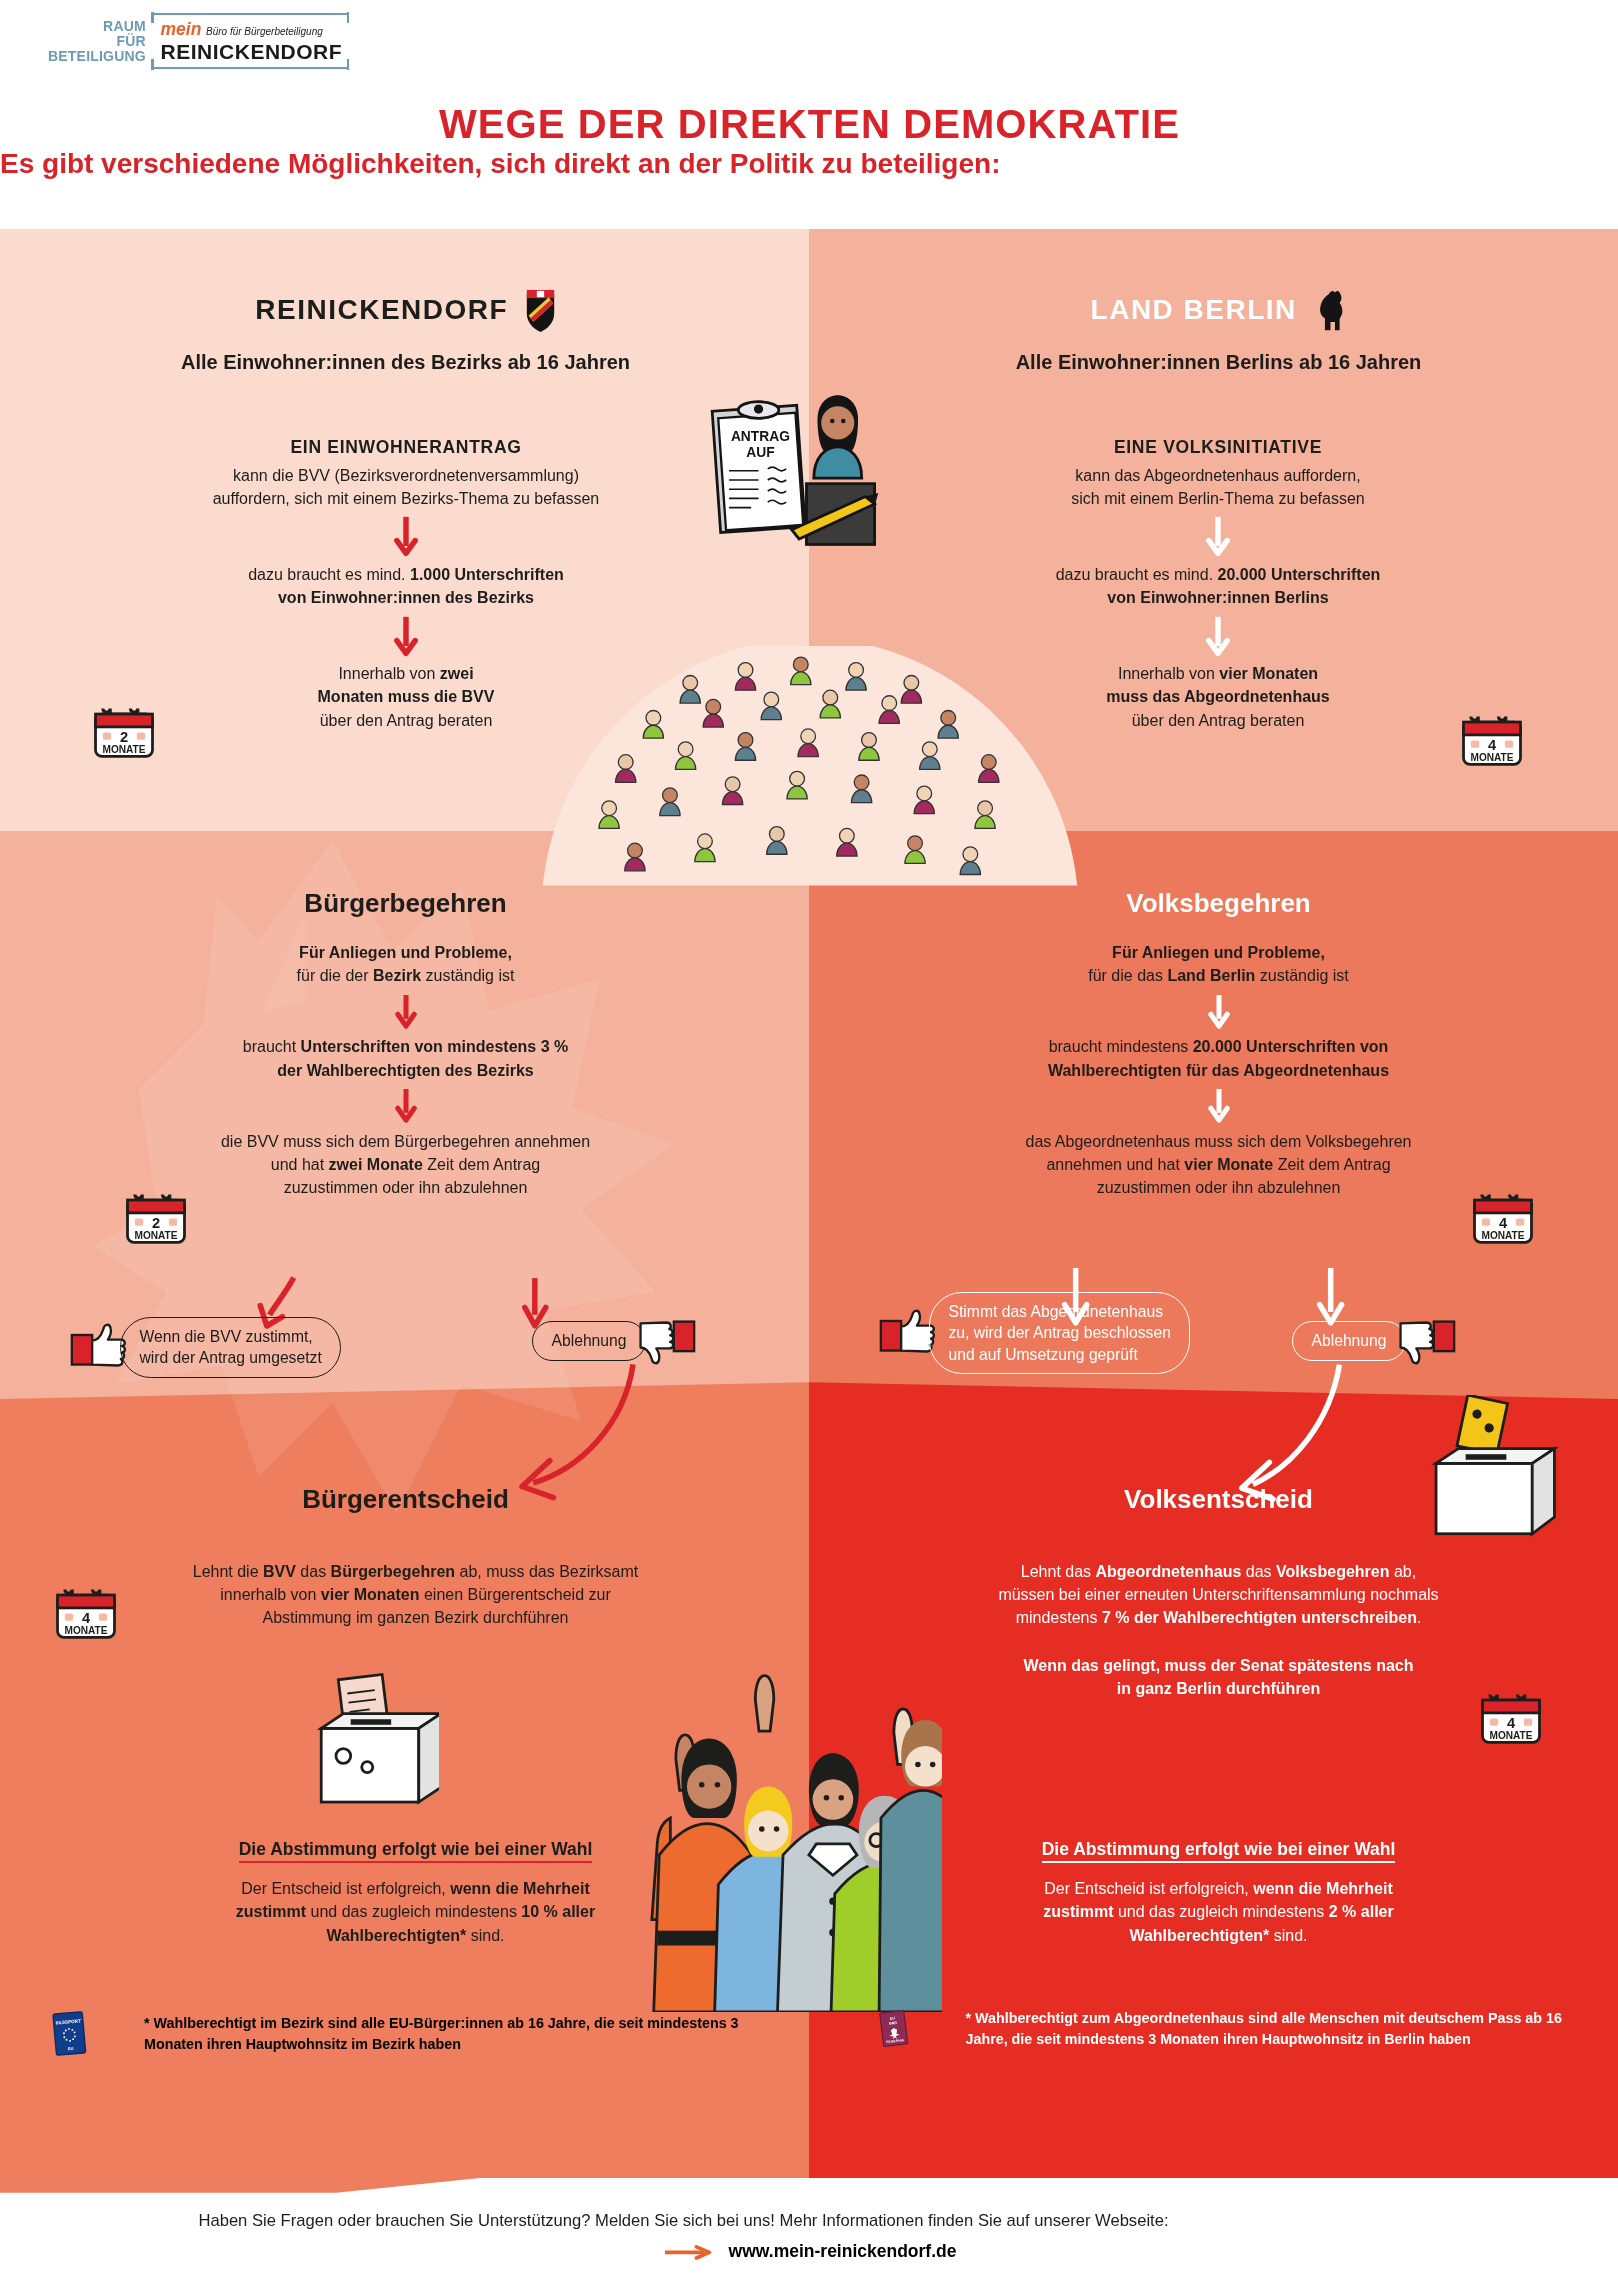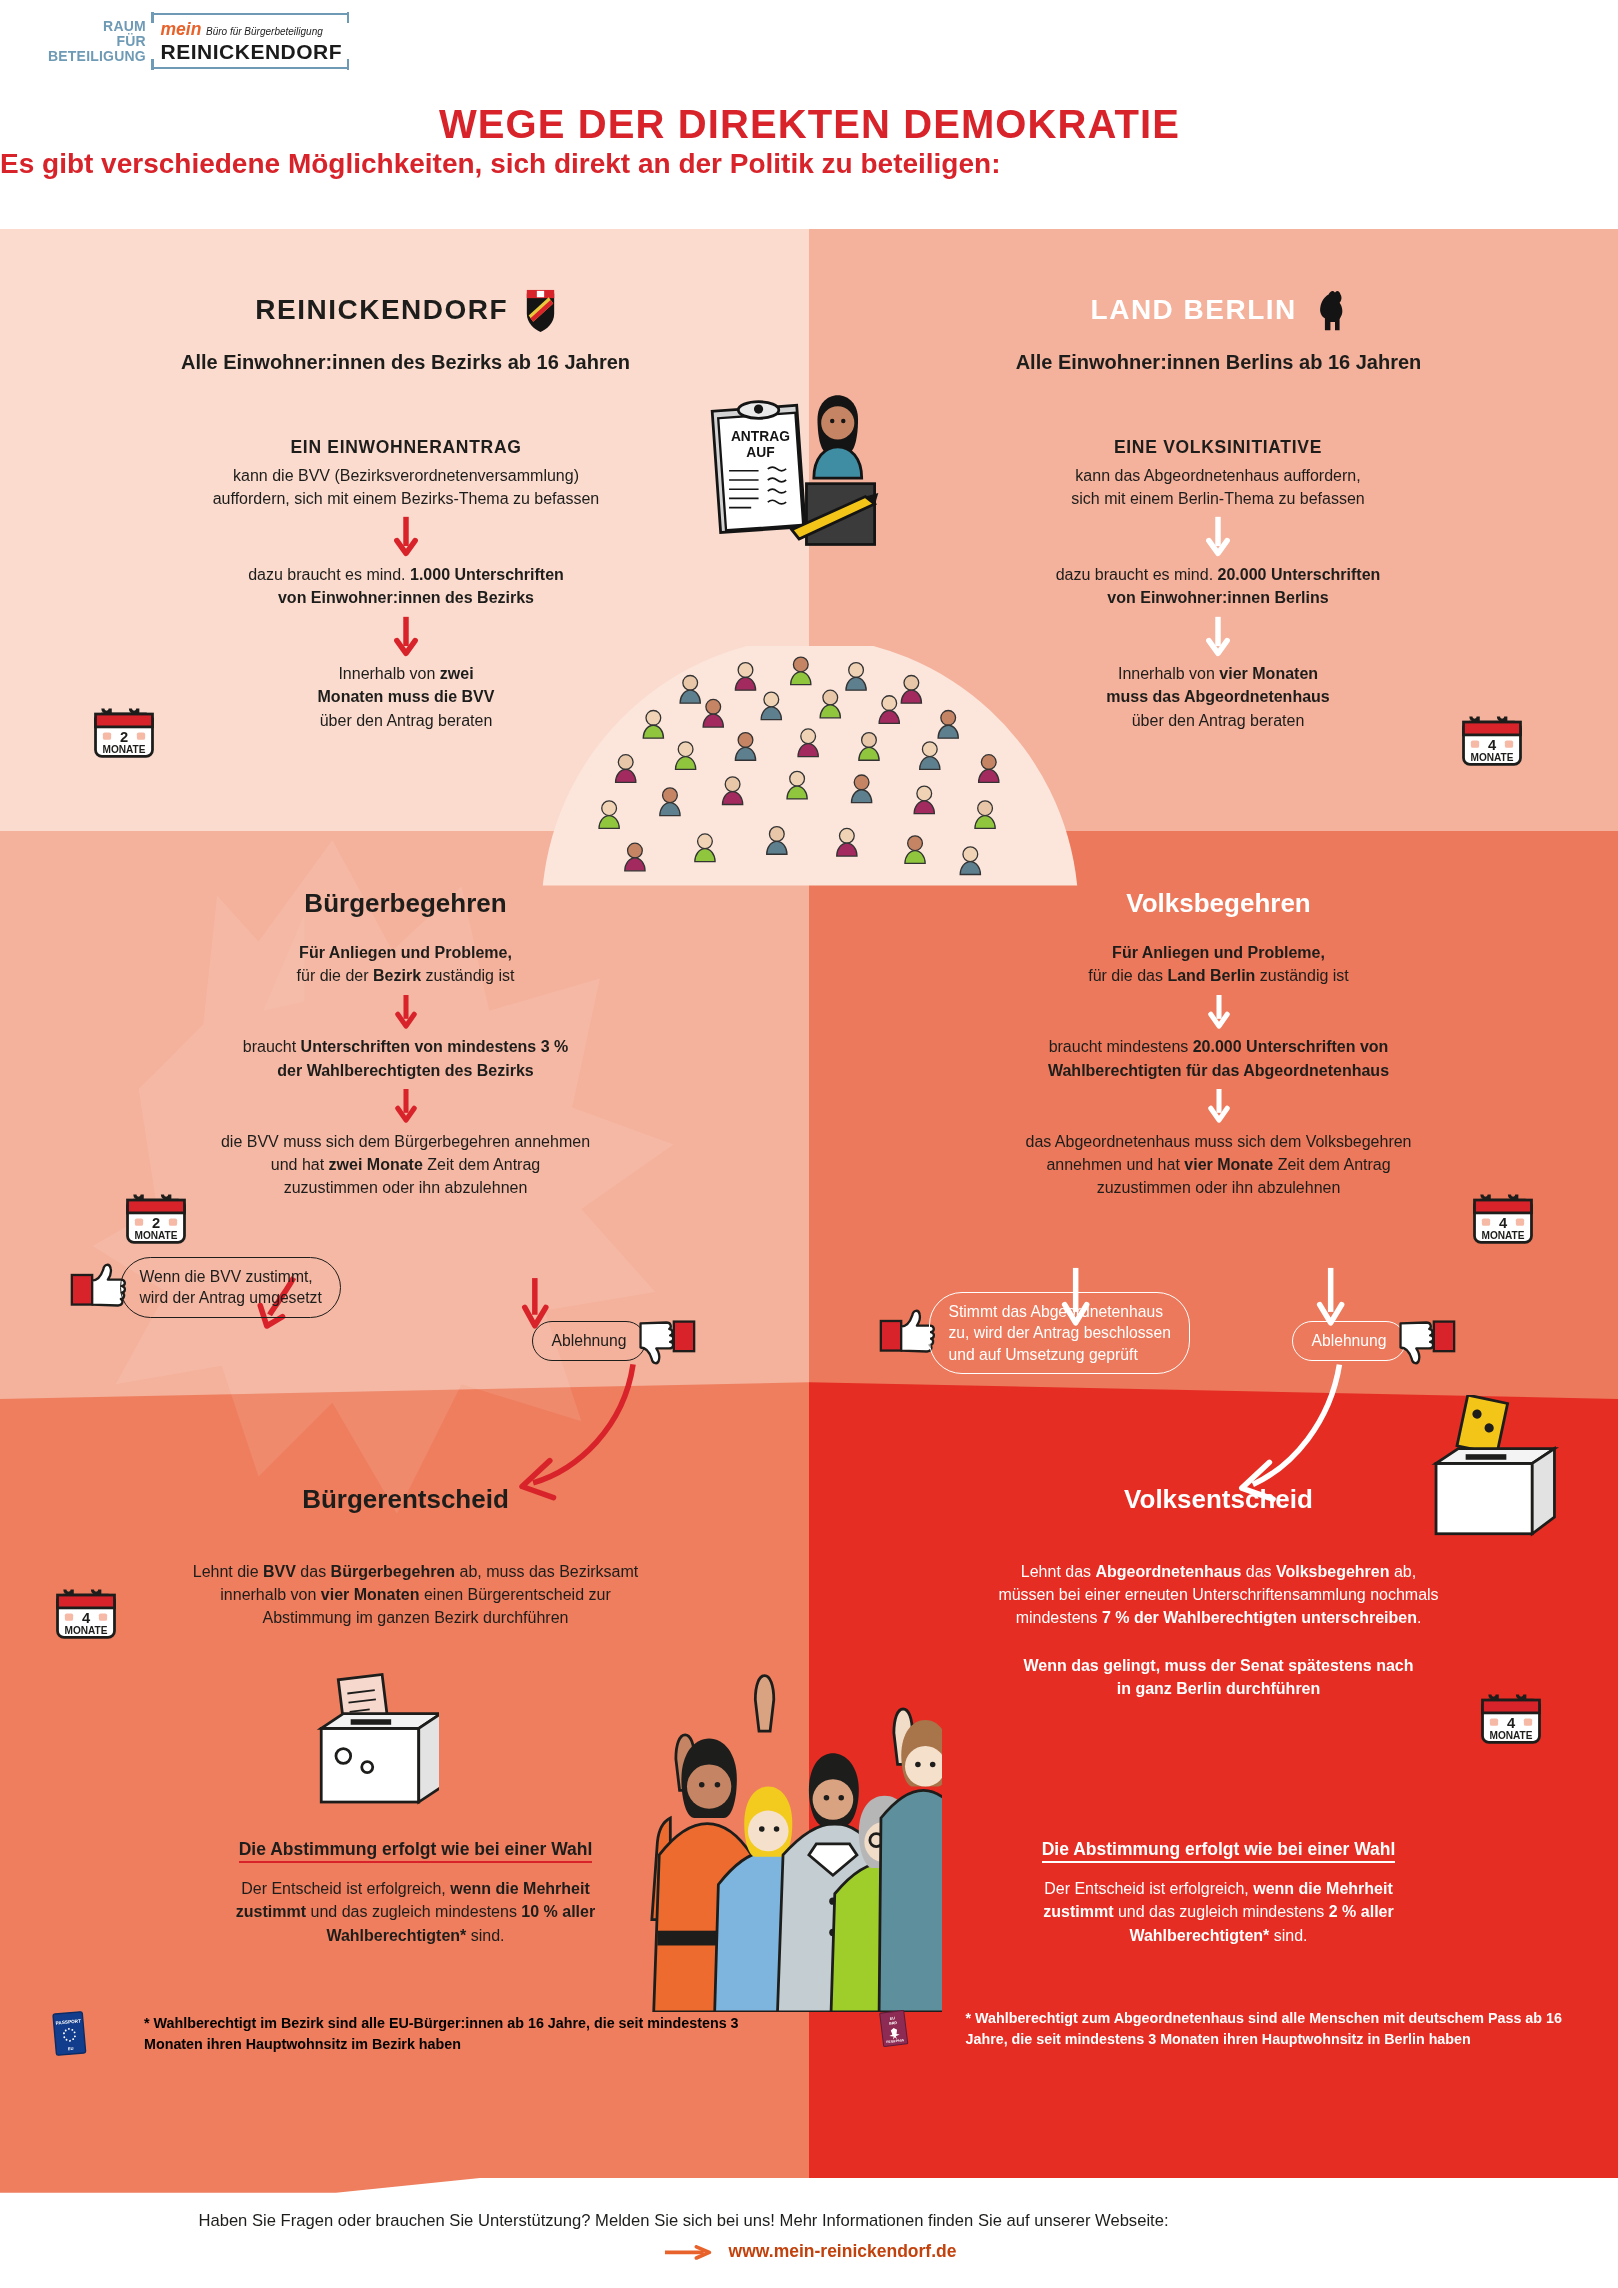--- a/index.html
+++ b/index.html
@@ -95,21 +95,21 @@
   .uline-w { border-bottom:2.8px solid #ffffff; padding-bottom:1.8px; }
 
   
   .fnote { position:absolute; z-index:14; display:flex; align-items:center; gap:13px; }
   .fnote .ft { font-size:14.3px; font-weight:800; line-height:1.45; text-align:left;margin-left:43px; }
 
   
   #foot-txt { position:absolute; top:2211px; width:1367px; text-align:center; z-index:20;
       font-size:16.6px; color:#1d1d1b; }
   #foot-url { position:absolute; top:2241px; width:1619px; text-align:center; z-index:20;
-      font-size:17.5px; font-weight:800; color:#c2410c; }
+      font-size:17.5px; font-weight:800; color:#000000; }
 
   
   #crowd { position:absolute; left:524px; top:646px; width:572px; height:258px; z-index:9; }
   
   .illus { position:absolute; z-index:11; }
 </style>
 </head>
 <body>
 
 <div class="band" id="header-band"></div>
@@ -473,21 +473,21 @@
 
 <svg class="illus" style="left:251px; top:1274px;" width="65" height="65" viewBox="0 0 70 70">
   <path d="M46 4 C36 22 26 34 20 44" stroke="#d8232a" stroke-width="6" fill="none"></path>
   <path d="M10 34 L17 56 L34 46" stroke="#d8232a" stroke-width="6" fill="none" stroke-linecap="round" stroke-linejoin="round"></path>
 </svg>
 <svg class="illus" style="left:511px; top:1274px;" width="55" height="65" viewBox="0 0 60 70">
   <path d="M26 4 V44" stroke="#d8232a" stroke-width="6" fill="none"></path>
   <path d="M15 36 L26 56 L38 36" stroke="#d8232a" stroke-width="6" fill="none" stroke-linecap="round" stroke-linejoin="round"></path>
 </svg>
 
-<div class="bubble" style="left:70px; top:1257px;">
+<div class="bubble" style="left:70px; top:1317px;">
   <svg width="61" height="54" viewBox="0 0 66 58">
     <rect x="2" y="16" width="22" height="32" fill="#d8232a" stroke="#1d1d1b" stroke-width="2.5"></rect>
     <path d="M24 48 V22 c6 0 10 -6 12 -12 c1 -6 7 -7 8 -1 c1 4 -1 9 -3 12 h14 c5 0 6 6 1 7 c5 1 4 7 0 7
              c4 1 3 7 -1 7 c3 2 2 7 -3 7 Z" fill="#ffffff" stroke="#1d1d1b" stroke-width="2.5" stroke-linejoin="round"></path>
   </svg>
   <div class="txt" style="margin-left:-11px;">
     <div>Wenn die BVV zustimmt,</div>
     <div>wird der Antrag umgesetzt</div>
   </div>
 </div>

